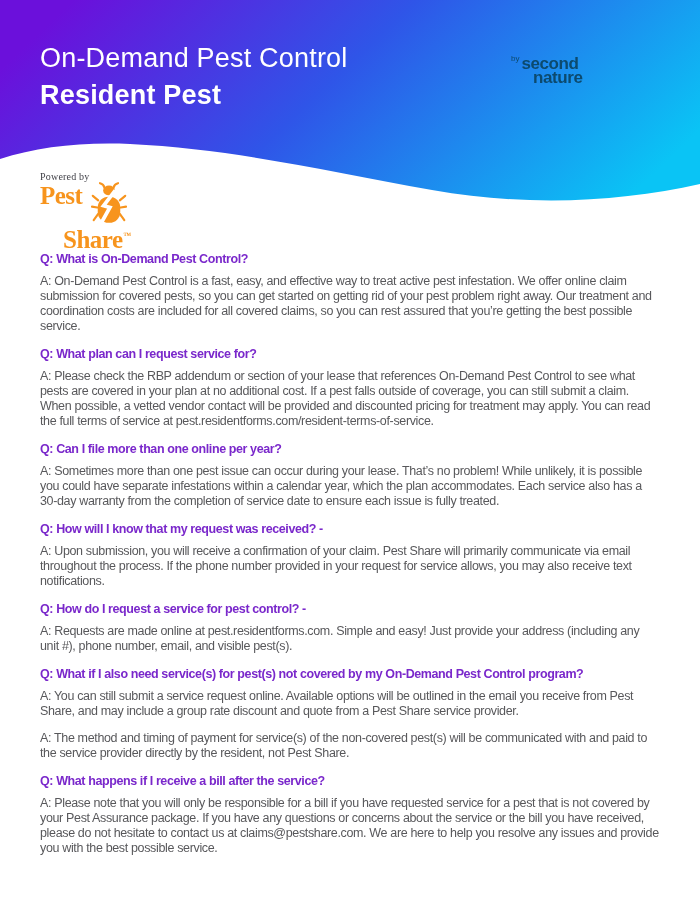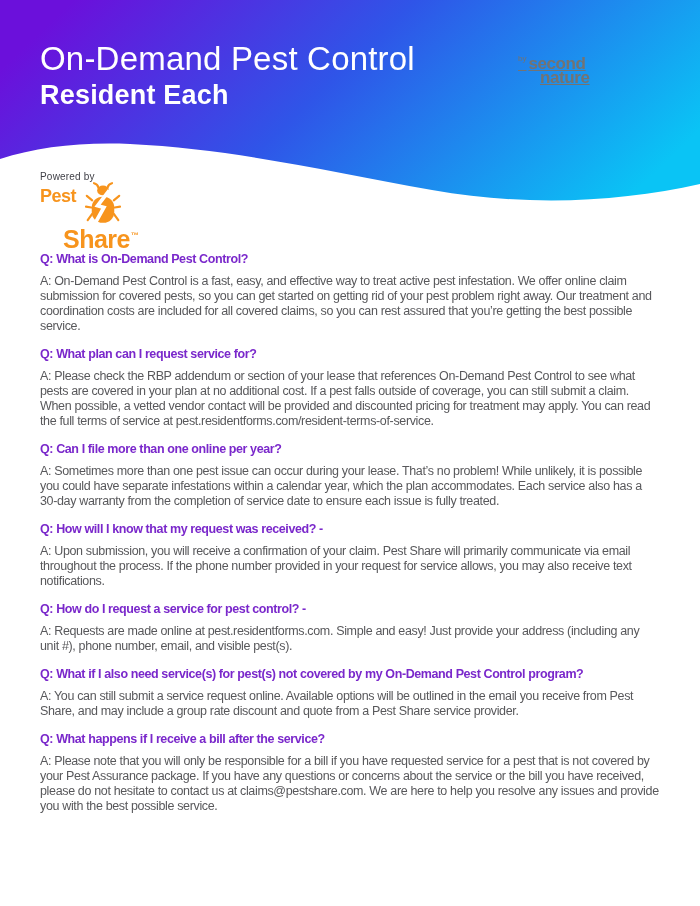--- a/index.html
+++ b/index.html
@@ -5,39 +5,39 @@
   html,body{margin:0;padding:0;background:#ffffff;}
   body{
     width:700px;height:906px;position:relative;overflow:hidden;
     font-family:"Liberation Sans",sans-serif;
     -webkit-font-smoothing:antialiased;
   }
   
   .header-wave{position:absolute;top:0;left:0;width:700px;height:210px;display:block;}
   .header-content{position:absolute;top:0;left:0;width:700px;height:210px;}
   .title-block{position:absolute;left:40px;top:40px;color:#ffffff;}
-  .title-line1{font-size:33px;font-weight:400;line-height:37px;letter-spacing:.2px;}
+  .title-line1{font-size:27px;font-weight:400;line-height:37px;letter-spacing:.2px;}
   .title-line2{font-size:27px;font-weight:700;line-height:37px;letter-spacing:.2px;}
   .rbp-lockup{position:absolute;left:502px;top:50px;display:flex;align-items:center;}
   .rbp-badge{position:relative;width:58px;height:58px;flex:0 0 auto;}
   .rbp-badge svg{position:absolute;left:0;top:0;}
   .rbp-text{
     position:absolute;left:0;top:0;width:58px;height:58px;display:flex;
     align-items:center;justify-content:center;
     font-size:19px;font-weight:700;letter-spacing:-.5px;padding-top:4px;box-sizing:border-box;
   }
-  .sn-lockup{margin-left:16px;color:#737373;line-height:14px;padding-top:2px;text-decoration:underline;}
+  .sn-lockup{margin-left:9px;color:#0c4a6e;line-height:14px;padding-top:2px;}
   .sn-by{font-size:8px;font-weight:400;vertical-align:8px;margin-right:2px;}
   .sn-word{font-size:17px;font-weight:700;letter-spacing:-.4px;display:inline;}
   .sn-line2{margin-left:22px;font-size:17px;font-weight:700;letter-spacing:-.4px;}
   
-  .ps-logo{position:absolute;left:40px;top:171px;}
+  .ps-logo{position:absolute;left:40px;top:171px;font-family:Liberation Serif, serif;}
   .ps-powered{font-size:10px;font-weight:400;color:#3f3f46;letter-spacing:.2px;margin-bottom:3px;}
   .ps-row{display:flex;align-items:flex-start;}
-  .ps-word1{font-size:18px;font-weight:800;line-height:22px;letter-spacing:-.5px;}
+  .ps-word1{font-size:25px;font-weight:800;line-height:22px;letter-spacing:-.5px;}
   .ps-bug{margin-left:9px;margin-top:-4px;}
   .ps-word2{font-size:25px;font-weight:800;line-height:22px;letter-spacing:-.5px;margin-left:23px;margin-top:0px;}
   .ps-tm{font-size:8px;font-weight:700;vertical-align:10px;margin-left:1px;}
   
   .faq-list{position:absolute;left:40px;top:247px;width:620px;}
   .faq-q{
     color:#7a28cb;font-weight:700;font-size:12.5px;letter-spacing:-.4px;
     line-height:16px;margin:4px 0 7px 0;
   }
   .faq-a{
@@ -55,21 +55,21 @@
       <stop offset="45%" stop-color="#2f55e8"></stop>
       <stop offset="100%" stop-color="#0ac4f5"></stop>
     </linearGradient>
   </defs>
   <path fill="url(#hdrGrad)" d="M0,0 H700 V184 C620,202 528,207 432,190 C330,172 235,149 130,144 C80,142 38,147 0,159 Z"></path>
 </svg>
 
 <div class="header-content">
   <div class="title-block">
     <div class="title-line1">On-Demand Pest Control</div>
-    <div class="title-line2">Resident Each</div>
+    <div class="title-line2">Resident Pest</div>
   </div>
 
   <div class="rbp-lockup">
     <div class="sn-lockup">
       <div>
         <span class="sn-by">by</span><span class="sn-word">second</span>
       </div>
       <div class="sn-line2">nature</div>
     </div>
   </div>
@@ -119,18 +119,19 @@
   </div>
   <div>
     <p class="faq-q">Q: How do I request a service for pest control? -</p>
     <p class="faq-a">A: Requests are made online at pest.residentforms.com. Simple and easy! Just provide your address (including any unit #), phone number, email, and visible pest(s).</p>
   </div>
   <div>
     <p class="faq-q">Q: What if I also need service(s) for pest(s) not covered by my On-Demand Pest Control program?</p>
     <p class="faq-a">A: You can still submit a service request online. Available options will be outlined in the email you receive from Pest Share, and may include a group rate discount and quote from a Pest Share service provider.</p>
   </div>
   <div>
+    <p class="faq-a">A: The method and timing of payment for service(s) of the non-covered pest(s) will be communicated with and paid to the service provider directly by the resident, not Pest Share.</p>
   </div>
   <div>
     <p class="faq-q">Q: What happens if I receive a bill after the service?</p>
     <p class="faq-a">A: Please note that you will only be responsible for a bill if you have requested service for a pest that is not covered by your Pest Assurance package. If you have any questions or concerns about the service or the bill you have received, please do not hesitate to contact us at claims@pestshare.com. We are here to help you resolve any issues and provide you with the best possible service.</p>
   </div>
 </div>
 
 </body></html>

